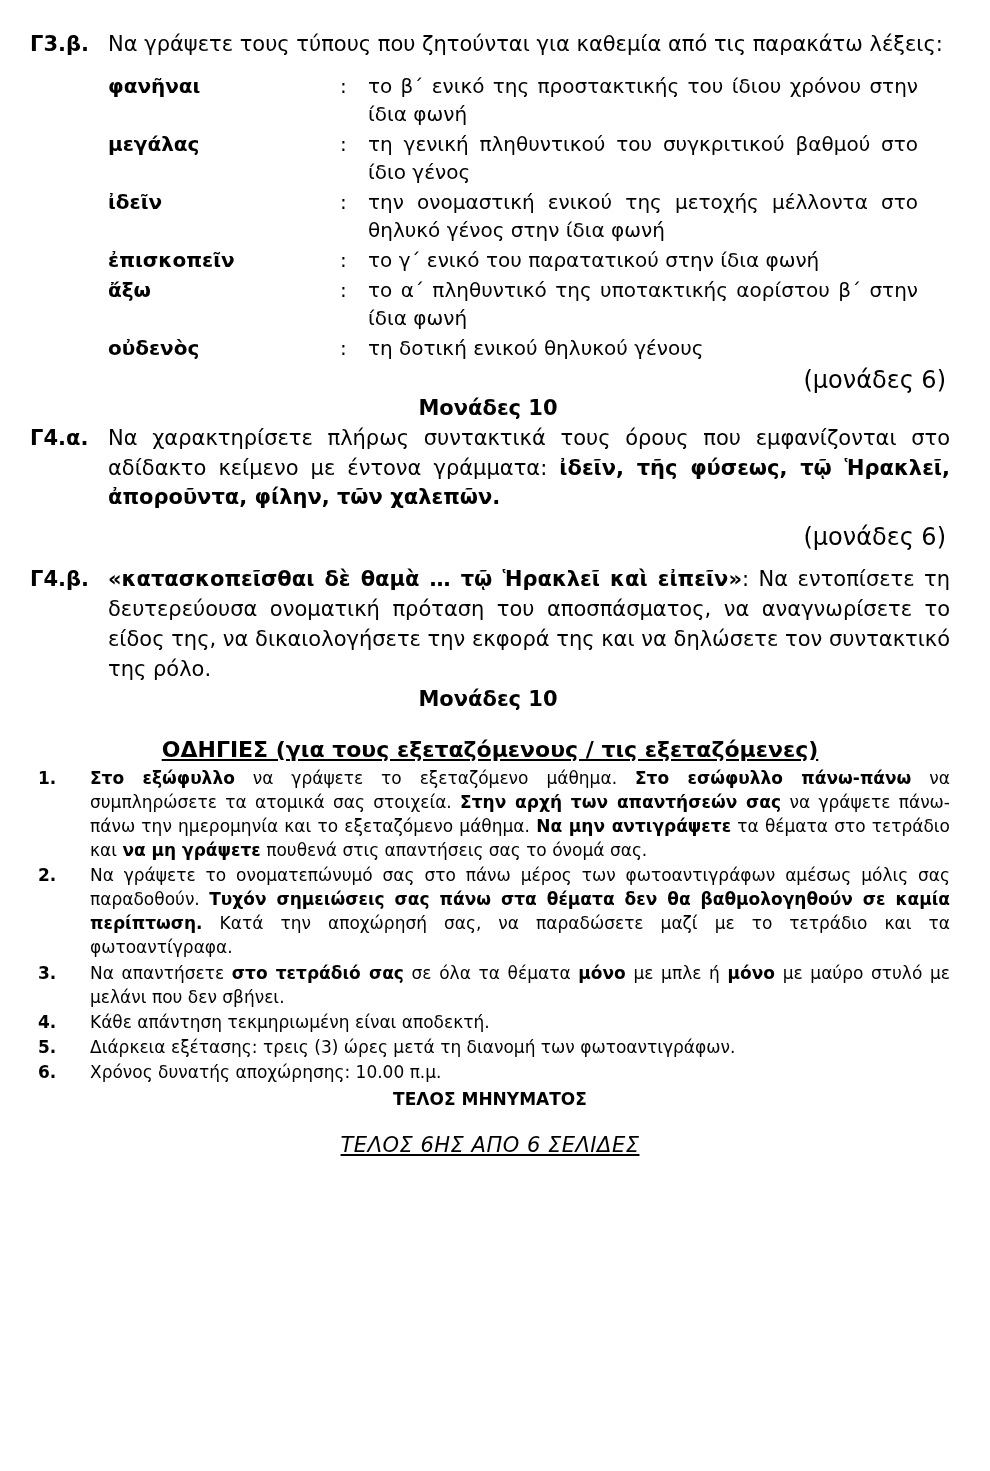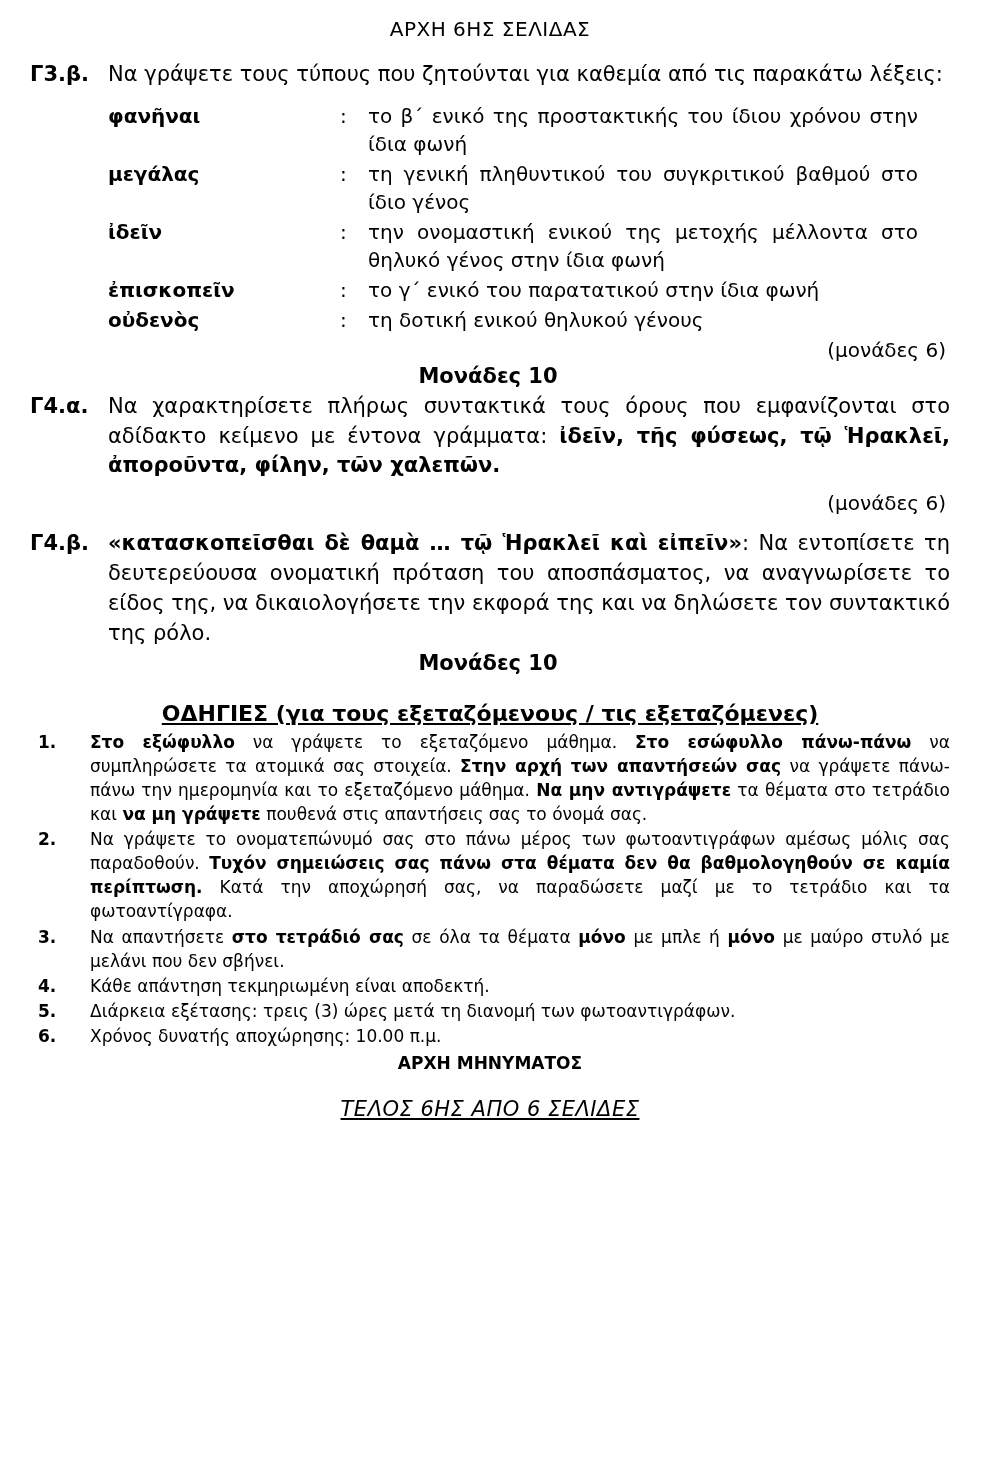--- a/index.html
+++ b/index.html
@@ -72,21 +72,21 @@
     width: 28px;
     text-align: left;
   }
   .wl-desc {
     text-align: justify;
     text-justify: inter-word;
   }
 
   .units-right {
     text-align: right;
-    font-size: 20px;
+    font-size: 24px;
     margin-top: 2px;
     padding-right: 4px;
   }
   .units-bold {
     text-align: center;
     font-size: 21px;
     font-weight: bold;
     padding-right: 4px;
     margin-top: 2px;
   }
@@ -142,21 +142,20 @@
     text-decoration: underline;
     letter-spacing: 0.5px;
   }
 </style>
 </head>
 <body>
 
 <div class="page">
 
   <div class="header">
-    <div>ΑΡΧΗ 6ΗΣ ΣΕΛΙΔΑΣ</div>
   </div>
 
   <div class="qblock">
     <div class="qlabel">Γ3.β.</div>
     <div class="qbody">Να γράψετε τους τύπους που ζητούνται για καθεμία από τις παρακάτω λέξεις:</div>
   </div>
 
   <table class="wordlist">
     <tbody id="wordlist-body">
         <tr>
@@ -171,20 +170,25 @@
         </tr>
         <tr>
           <td class="wl-word">ἰδεῖν</td>
           <td class="wl-colon">:</td>
           <td class="wl-desc">την ονομαστική ενικού της μετοχής μέλλοντα στο θηλυκό γένος στην ίδια φωνή</td>
         </tr>
         <tr>
           <td class="wl-word">ἐπισκοπεῖν</td>
           <td class="wl-colon">:</td>
           <td class="wl-desc">το γ΄ ενικό του παρατατικού στην ίδια φωνή</td>
+        </tr>
+        <tr>
+          <td class="wl-word">ἄξω</td>
+          <td class="wl-colon">:</td>
+          <td class="wl-desc">το α΄ πληθυντικό της υποτακτικής αορίστου β΄ στην ίδια φωνή</td>
         </tr>
         <tr>
           <td class="wl-word">οὐδενὸς</td>
           <td class="wl-colon">:</td>
           <td class="wl-desc">τη δοτική ενικού θηλυκού γένους</td>
         </tr>
       </tbody>
   </table>
 
   <div class="units-right">(μονάδες 6)</div>
@@ -228,19 +232,19 @@
       <div class="instr-item">
         <div class="instr-num">5.</div>
         <div class="instr-text"><span>Διάρκεια εξέτασης: τρεις (3) ώρες μετά τη διανομή των φωτοαντιγράφων.</span></div>
       </div>
       <div class="instr-item">
         <div class="instr-num">6.</div>
         <div class="instr-text"><span>Χρόνος δυνατής αποχώρησης: 10.00 π.μ.</span></div>
       </div>
     </div>
 
-  <div class="closing">ΑΡΧΗ ΜΗΝΥΜΑΤΟΣ</div>
+  <div class="closing">ΤΕΛΟΣ ΜΗΝΥΜΑΤΟΣ</div>
 
   <div class="footer">
     <span>ΤΕΛΟΣ 6ΗΣ ΑΠΟ 6 ΣΕΛΙΔΕΣ</span>
   </div>
 
 </div>
 
 </body></html>

